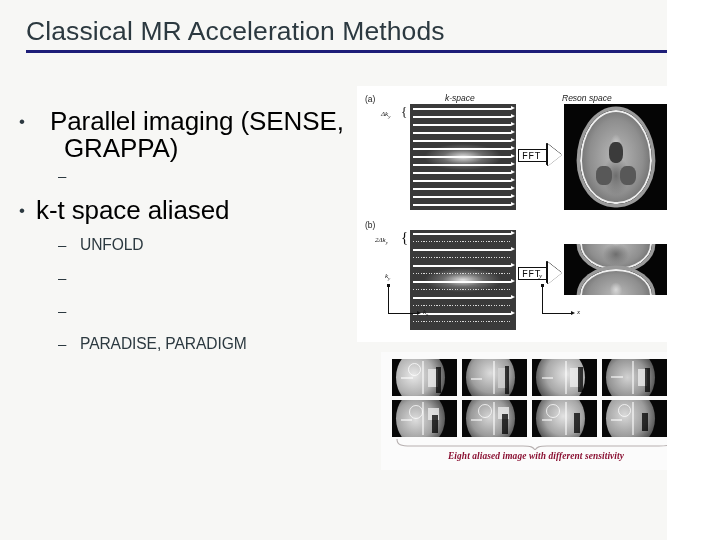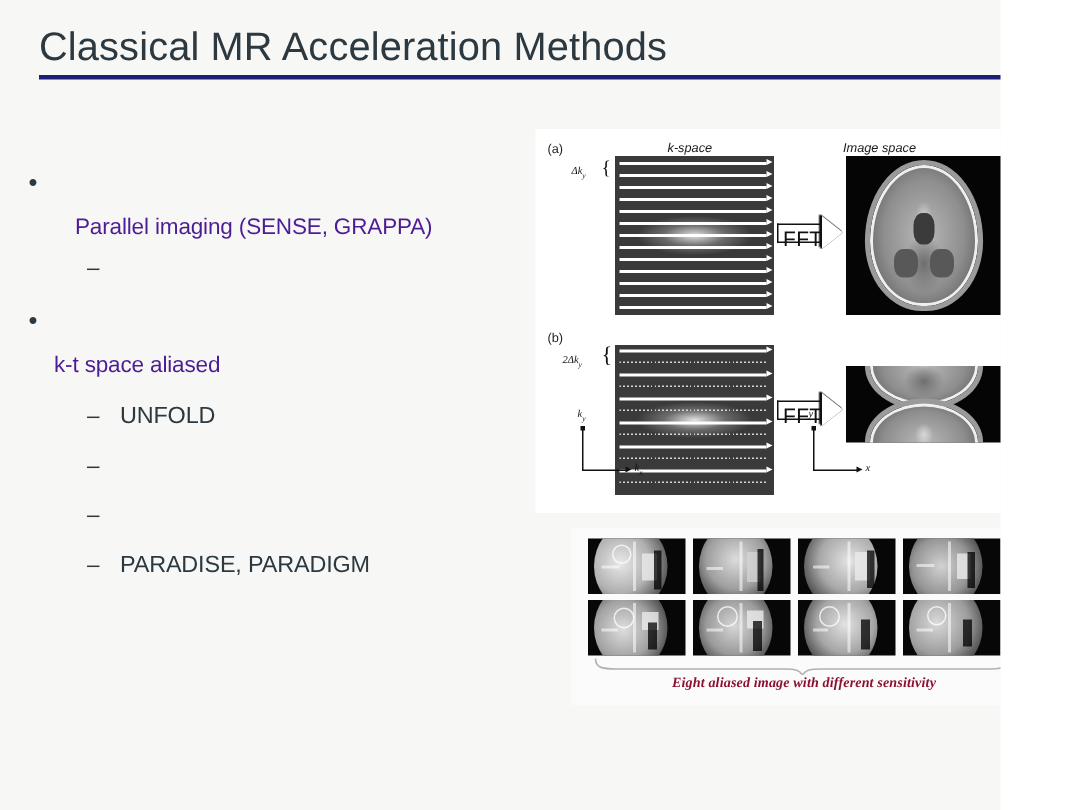--- a/index.html
+++ b/index.html
@@ -59,25 +59,24 @@
     width: 22px;
     flex: 0 0 22px;
     text-align: left;
     font-size: 17px;
     color: #2c3940;
     line-height: 27px;
     padding-left: 5px;
     box-sizing: border-box;
   }
   .b1 .txt {
-    font-size: 15px;
-    color: #4c1d95;
+    font-size: 26px;
+    color: #000000;
     line-height: 27px;
     letter-spacing: -0.1px;
-    margin-top: 30px;
   }
   .b1.indent-gap .txt { padding-left: 14px; text-indent: -14px; margin-left: 14px; }
 
   .b2 {
     display: flex;
     align-items: flex-start;
     margin-left: 44px;
     margin-bottom: 1px;
   }
   .b2 .marker {
@@ -188,23 +187,23 @@
     position: absolute;
     top: 0;
     width: 0; height: 0;
     border-top: 11.5px solid transparent;
     border-bottom: 11.5px solid transparent;
     border-left: 14px solid #ffffff;
     filter: drop-shadow(0.7px 0 0 #111) drop-shadow(-0.5px 0.7px 0 #111) drop-shadow(-0.5px -0.7px 0 #111);
   }
   .fft-text {
     position: absolute;
-    font-size: 14px;
+    font-size: 10px;
     color: #111;
-    font-family: Liberation Sans, sans-serif;
+    font-family: Liberation Mono, monospace;
     letter-spacing: 0.2px;
   }
 
   
   .imgbox { position: absolute; background: #050505; overflow: hidden; }
   .brain {
     position: absolute;
     border-radius: 50% 50% 48% 48% / 54% 54% 46% 46%;
     background:
       radial-gradient(ellipse 26% 30% at 50% 70%, #6e6e6e 0%, rgba(110,110,110,0) 70%),
@@ -384,21 +383,21 @@
       <span class="txt">PARADISE, PARADIGM</span>
     </div>
 
   </div>
 
   <div id="fig-kspace">
 
     <div class="panel" id="panel-a">
       <div class="panel-tag">(a)</div>
       <div class="col-head" style="left:88px; top:3px;">k-space</div>
-      <div class="col-head" style="left:205px; top:3px;">Image space</div>
+      <div class="col-head" style="left:205px; top:3px;">Reson space</div>
 
       <div class="dk-label" style="left:24px; top:20px;">
         <span>Δk</span><sub style="font-size:5px;">y</sub>
       </div>
       <div class="brace" style="left:44px; top:14px; font-size:13px;">{</div>
 
       <div class="kbox" style="left:53px; top:14px; width:106px; height:106px;">
         <div class="glow"></div>
         <div class="kline" style="top:4px;  width:98px;"></div>
           <div class="khead" style="left:101px; top:1.6px;"></div>

